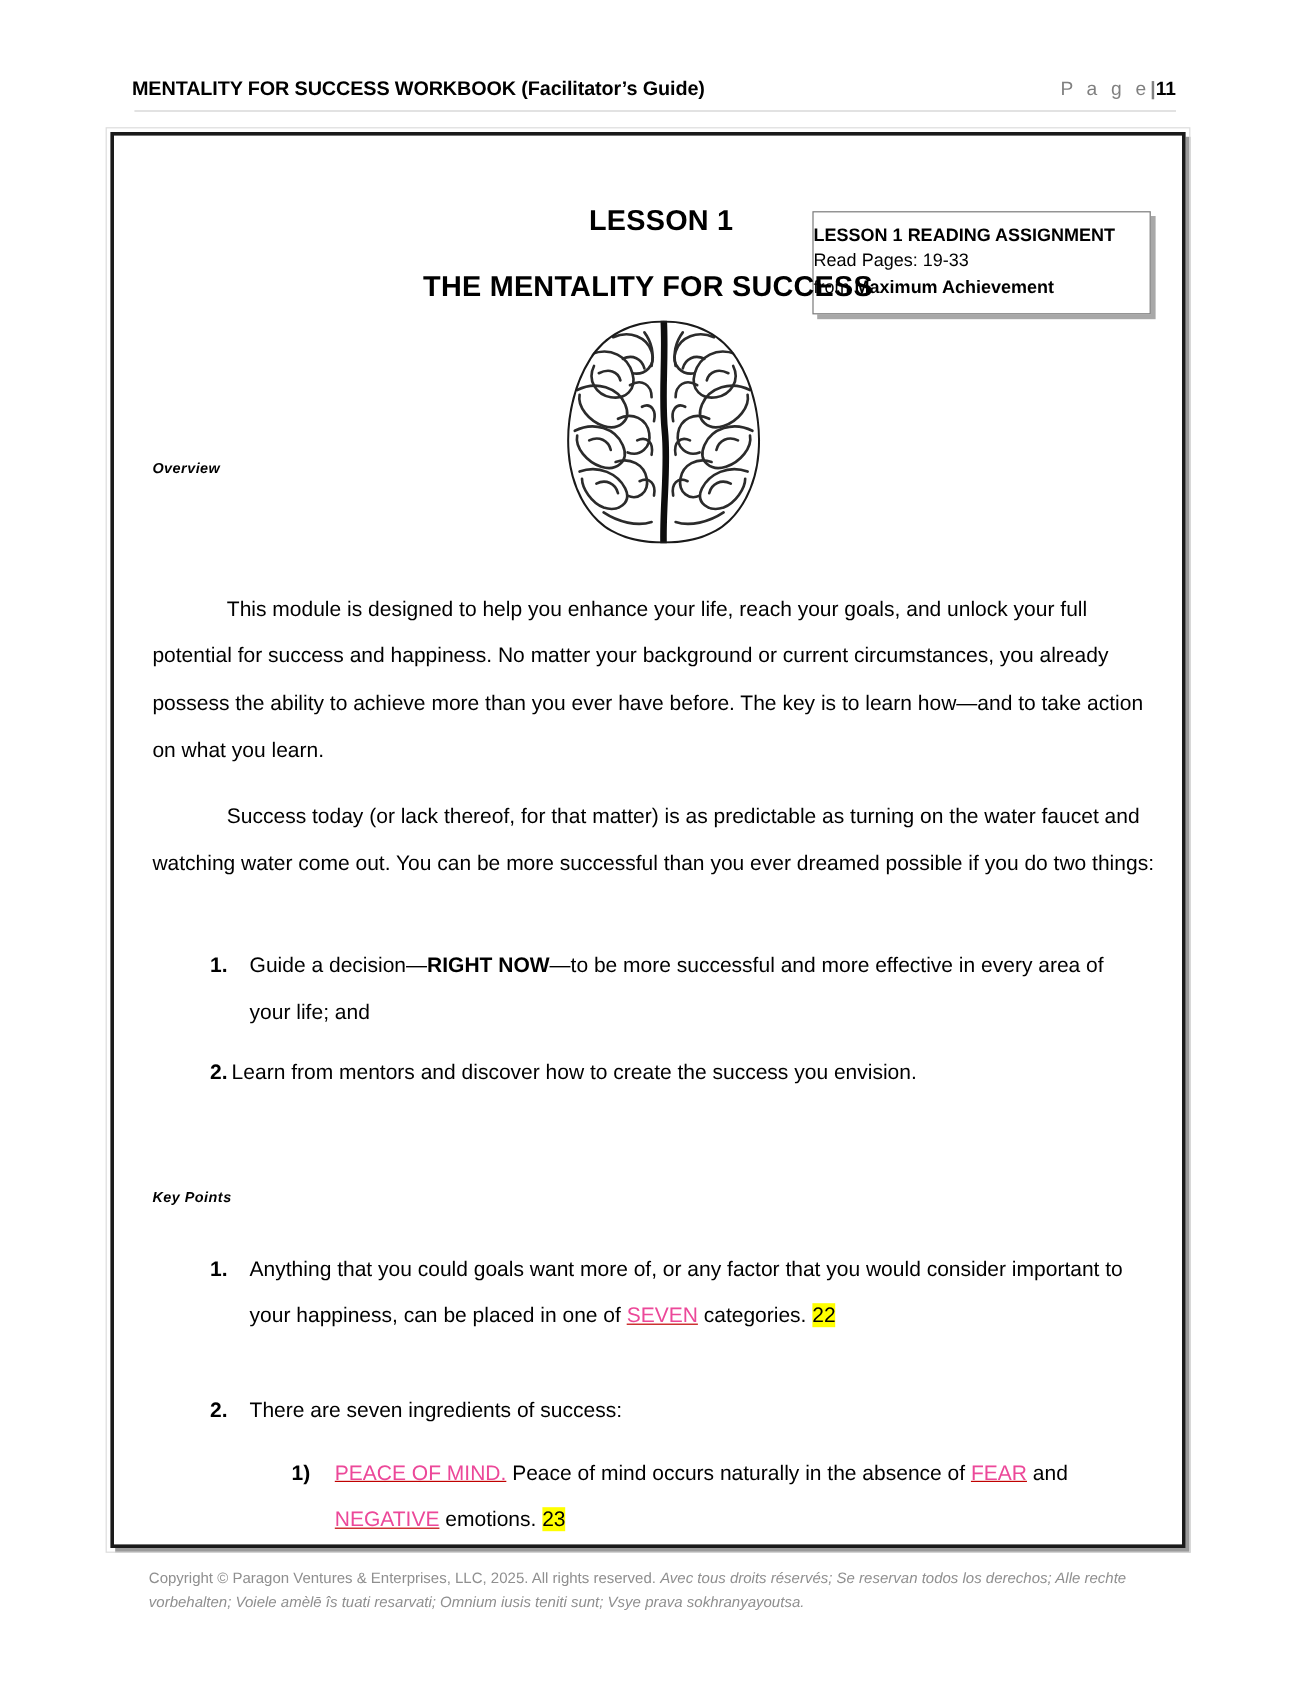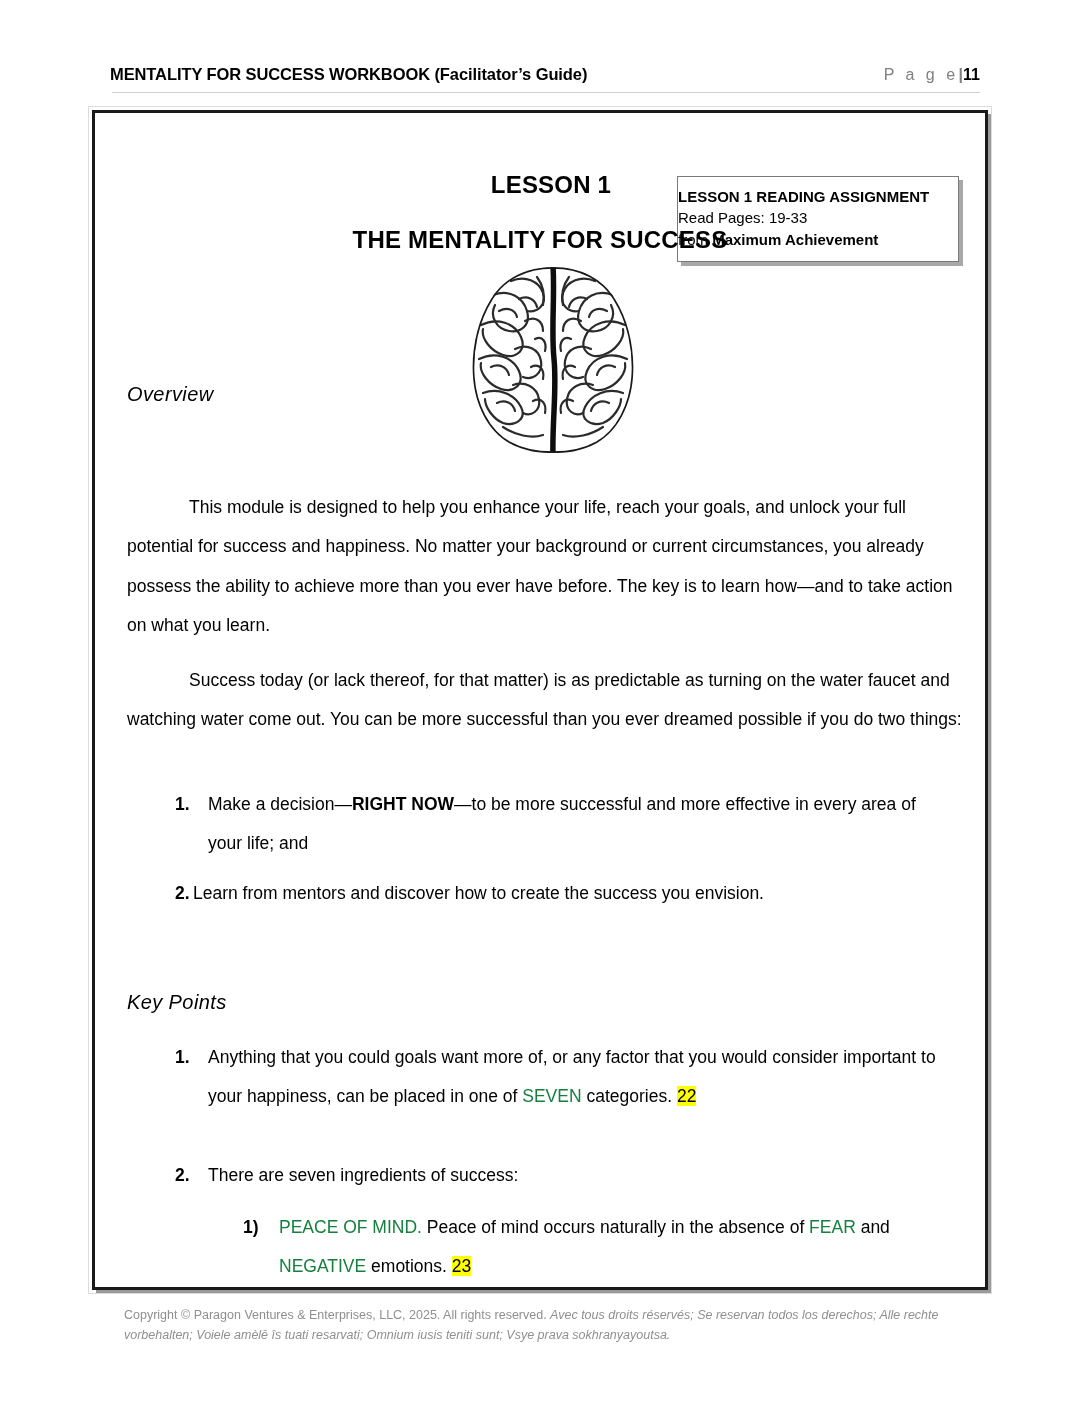--- a/index.html
+++ b/index.html
@@ -128,22 +128,22 @@
   
   .brain-wrap {
     position: absolute;
     left: 358px;
     top: 146px;
     width: 200px;
     height: 200px;
   }
   .brain-wrap svg { display: block; }
   .section-heading {
-    font-size: 20px;
-    font-weight: normal;
+    font-size: 12px;
+    font-weight: bold;
     font-style: italic;
     letter-spacing: 0.4px;
   }
   .heading-overview { position: absolute; left: 32px; top: 270px; }
   .heading-keypoints { position: absolute; left: 32px; top: 878px; }
 
   .para {
     position: absolute;
     left: 32px;
     width: 843px;
@@ -189,21 +189,22 @@
     font-weight: bold;
     flex: 0 0 auto;
     width: 36px;
   }
   .sub-item .txt { flex: 1 1 auto; }
   .li-s1 { left: 148px; top: 1095px; width: 700px; }
 
   
   .b { font-weight: bold; }
   .redu {
-    color: #15803d;
+    color: #ec4899;
+    text-decoration: underline;
     text-decoration-color: #C00000;
   }
   .hl {
     background: #FFFF00;
     color: #000000;
   }
 
   
   .footer {
     position: absolute;
@@ -310,21 +311,21 @@
   </div>
 
   <div class="section-heading heading-overview">Overview</div>
 
   <div class="para para-1">This module is designed to help you enhance your life, reach your goals, and unlock your full potential for success and happiness. No matter your background or current circumstances, you already possess the ability to achieve more than you ever have before. The key is to learn how—and to take action on what you learn.</div>
 
   <div class="para para-2">Success today (or lack thereof, for that matter) is as predictable as turning on the water faucet and watching water come out. You can be more successful than you ever dreamed possible if you do two things:</div>
 
   <div class="list-item li-a">
     <span class="num">1.</span>
-    <span class="txt"><span>Make a decision—</span><span class="b">RIGHT NOW</span><span>—to be more successful and more effective in every area of your life; and</span></span>
+    <span class="txt"><span>Guide a decision—</span><span class="b">RIGHT NOW</span><span>—to be more successful and more effective in every area of your life; and</span></span>
   </div>
 
   <div class="list-item li-b">
     <span class="num">2.</span>
     <span class="txt">Learn from mentors and discover how to create the success you envision.</span>
   </div>
 
   <div class="section-heading heading-keypoints">Key Points</div>
 
   <div class="list-item li-k1">

